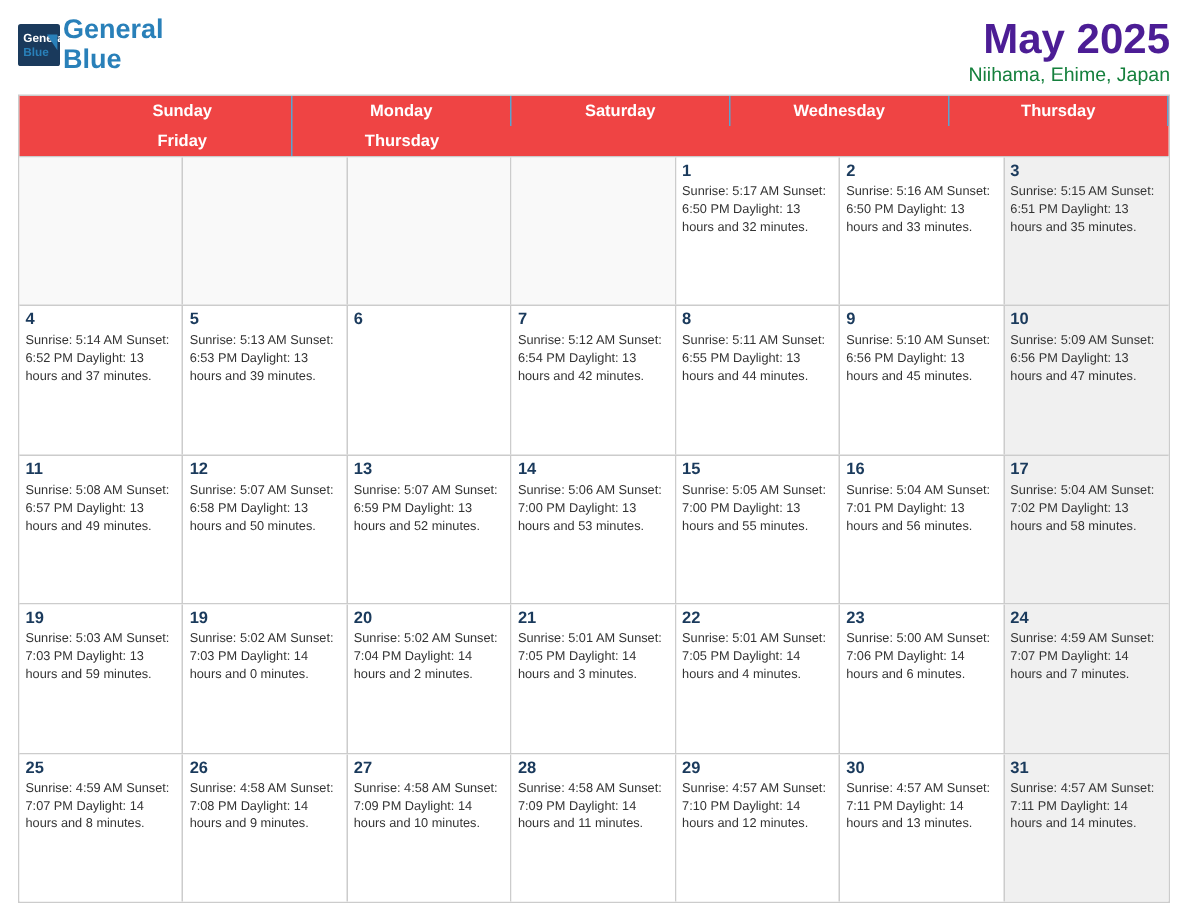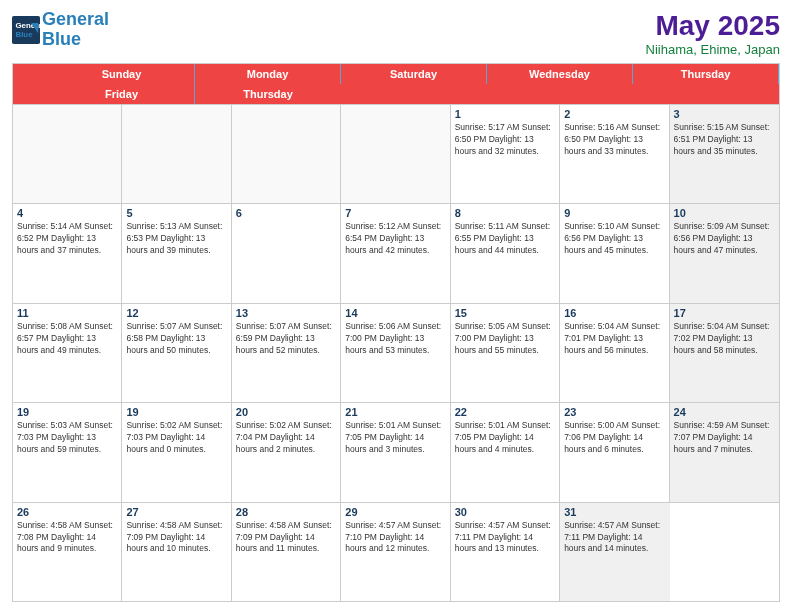--- a/index.html
+++ b/index.html
@@ -315,20 +315,27 @@
           <div class="day-cell shaded">
             <span class="day-number">24</span>
             <div class="day-info">Sunrise: 4:59 AM
 Sunset: 7:07 PM
 Daylight: 14 hours
 and 7 minutes.</div>
           </div>
         </div>
         <div class="week-row">
           <div class="day-cell">
+            <span class="day-number">25</span>
+            <div class="day-info">Sunrise: 4:59 AM
+Sunset: 7:07 PM
+Daylight: 14 hours
+and 8 minutes.</div>
+          </div>
+          <div class="day-cell">
             <span class="day-number">26</span>
             <div class="day-info">Sunrise: 4:58 AM
 Sunset: 7:08 PM
 Daylight: 14 hours
 and 9 minutes.</div>
           </div>
           <div class="day-cell">
             <span class="day-number">27</span>
             <div class="day-info">Sunrise: 4:58 AM
 Sunset: 7:09 PM

